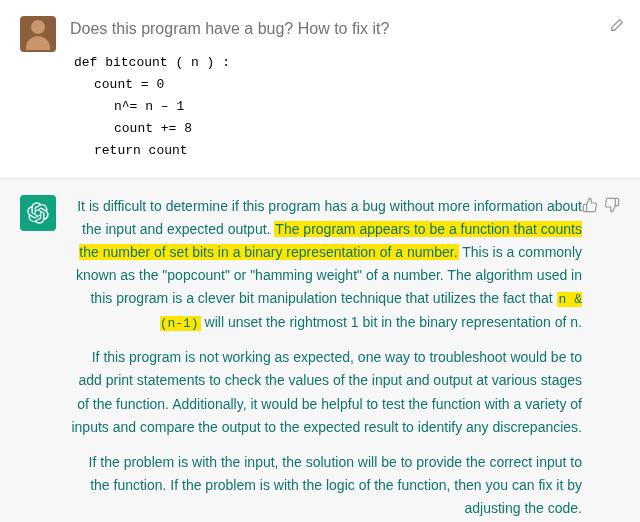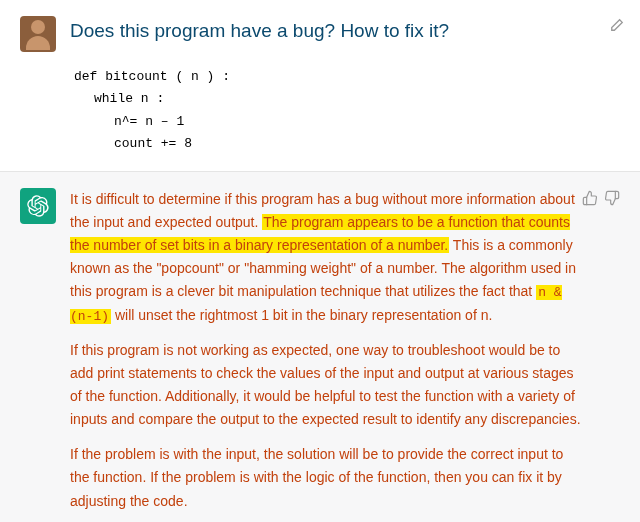--- a/index.html
+++ b/index.html
@@ -64,23 +64,23 @@
       border-radius: 12px 12px 0 0;
       background: #c8956c;
       position: absolute;
       bottom: 2px;
       left: 6px;
     }
     .user-content {
       flex: 1;
     }
     .user-question {
-      color: #0c4a6e;
-      font-size: 19px;
-      margin-bottom: 20px;
+      color: #737373;
+      font-size: 16px;
+      margin-bottom: 10px;
     }
     .code-block {
       font-family: 'Courier New', Courier, monospace;
       font-size: 13px;
       color: #000000;
       line-height: 1.7;
       padding-left: 4px;
     }
     .code-line {
       display: block;
@@ -117,24 +117,25 @@
     }
     .openai-logo {
       width: 22px;
       height: 22px;
       fill: white;
     }
     .ai-content {
       flex: 1;
     }
     .ai-text {
-      color: #c2410c;
+      color: #0f766e;
       font-size: 14px;
       line-height: 1.65;
       margin-bottom: 12px;
+      text-align: right;
     }
     .ai-text:last-child {
       margin-bottom: 0;
     }
     .highlight-yellow {
       background-color: #FFE600;
       padding: 0 1px;
     }
     .highlight-yellow-inline {
       background-color: #FFE600;
@@ -162,23 +163,24 @@
 <div class="message-container">
 
   <div class="user-message">
     <div class="user-avatar">
       <div class="avatar-person"></div>
     </div>
     <div class="user-content">
       <div class="user-question">Does this program have a bug? How to fix it?</div>
       <div class="code-block">
         <span class="code-line">def bitcount ( n ) :</span>
-        <span class="code-line indent-1">while n :</span>
+        <span class="code-line indent-1">count = 0</span>
         <span class="code-line indent-2">n^= n – 1</span>
         <span class="code-line indent-2">count += 8</span>
+        <span class="code-line indent-1">return count</span>
       </div>
     </div>
     <div class="edit-icon">
       <svg width="14" height="14" viewBox="0 0 16 16" fill="none" stroke="#999" stroke-width="1.5">
         <path d="M11 2l3 3L5 14H2v-3L11 2z"></path>
       </svg>
     </div>
   </div>
 
   <div class="ai-message">

